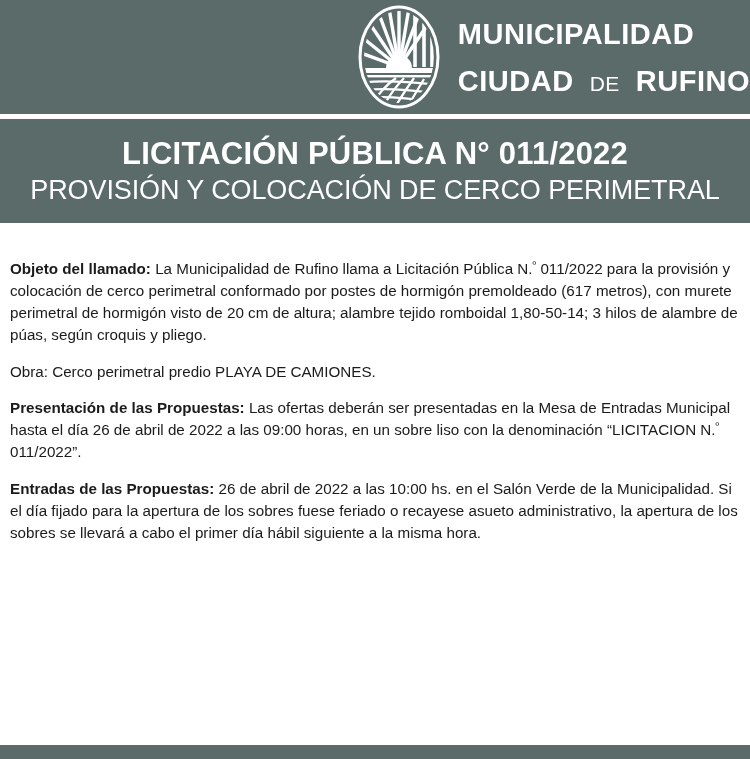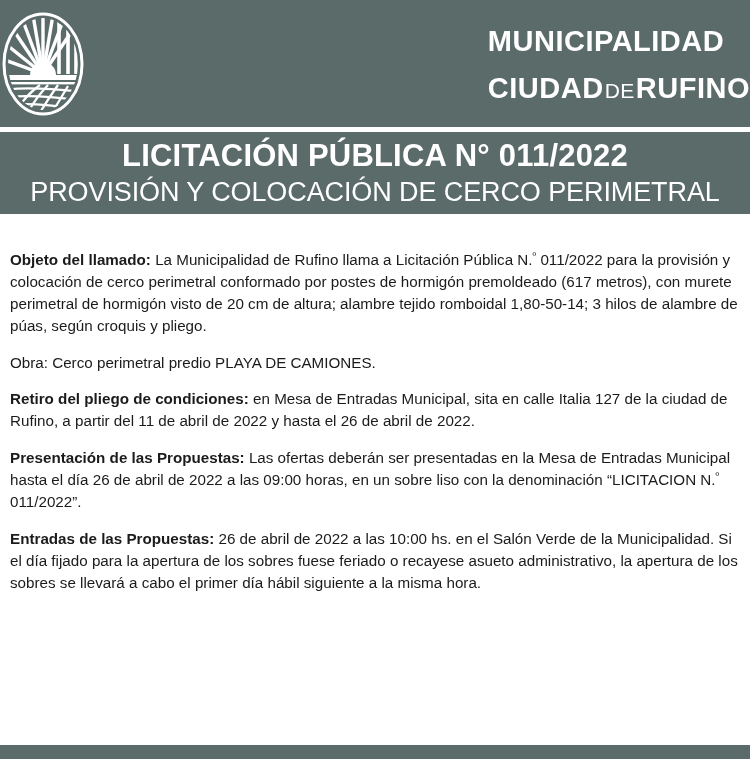--- a/index.html
+++ b/index.html
@@ -18,24 +18,24 @@
     position: relative;
     width: 750px;
     height: 759px;
     background: #ffffff;
     box-sizing: border-box;
   }
 
   
   .logo-band {
     background: #5b6b6a;
-    height: 127px;
+    height: 114px;
     display: flex;
     align-items: center;
-    justify-content: space-between;
+    justify-content: flex-end;
     gap: 16px;
     box-sizing: border-box;
   }
 
   .crest {
     width: 86px;
     height: 104px;
     flex: 0 0 auto;
     display: block;
   }
@@ -55,38 +55,38 @@
     white-space: nowrap;
   }
   .logo-line2 {
     font-size: 29px;
     font-weight: bold;
     letter-spacing: 0.5px;
     white-space: nowrap;
     margin-top: 18px;
     display: flex;
     align-items: baseline;
-    gap: 1px;
+    gap: 16px;
   }
   .logo-de {
     font-size: 21px;
     font-weight: normal;
     letter-spacing: 0.5px;
   }
 
   
   .hairline {
     height: 5px;
     background: #ffffff;
   }
 
   
   .title-band {
     background: #5b6b6a;
-    height: 82px;
+    height: 104px;
     display: flex;
     flex-direction: column;
     align-items: center;
     justify-content: center;
     color: #ffffff;
     box-sizing: border-box;
     padding: 0 6px;
   }
   .title-line1 {
     font-size: 31px;
@@ -211,23 +211,20 @@
   <div class="body-area">
 
     <p class="para">
       <span class="lbl">Objeto del llamado:</span><span> La Municipalidad de Rufino llama a Licitación Pública N.</span><span class="sup">º</span><span> 011/2022 para la provisión y colocación de cerco perimetral conformado por postes de hormigón premoldeado (617 metros), con murete perimetral de hormigón visto de 20 cm de altura; alambre tejido romboidal 1,80-50-14; 3 hilos de alambre de púas, según croquis y pliego.</span>
     </p>
 
     <p class="para">
       <span class="nl">Obra: Cerco perimetral predio PLAYA DE CAMIONES.</span>
     </p>
 
-    <p class="para">
-      <span class="lbl">Retiro del pliego de condiciones:</span><span> en Mesa de Entradas Municipal, sita en calle Italia 127 de la ciudad de Rufino, a partir del 11 de abril de 2022 y hasta el 26 de abril de 2022.</span>
-    </p>
 
 
     <p class="para">
       <span class="lbl">Presentación de las Propuestas:</span><span> Las ofertas deberán ser presentadas en la Mesa de Entradas Municipal hasta el día 26 de abril de 2022 a las 09:00 horas, en un sobre liso con la denominación “LICITACION N.</span><span class="sup">º</span><span> 011/2022”.</span>
     </p>
 
     <p class="para">
       <span class="lbl">Entradas de las Propuestas:</span><span> 26 de abril de 2022 a las 10:00 hs. en el Salón Verde de la Municipalidad. Si el día fijado para la apertura de los sobres fuese feriado o recayese asueto administrativo, la apertura de los sobres se llevará a cabo el primer día hábil siguiente a la misma hora.</span>
     </p>
 

